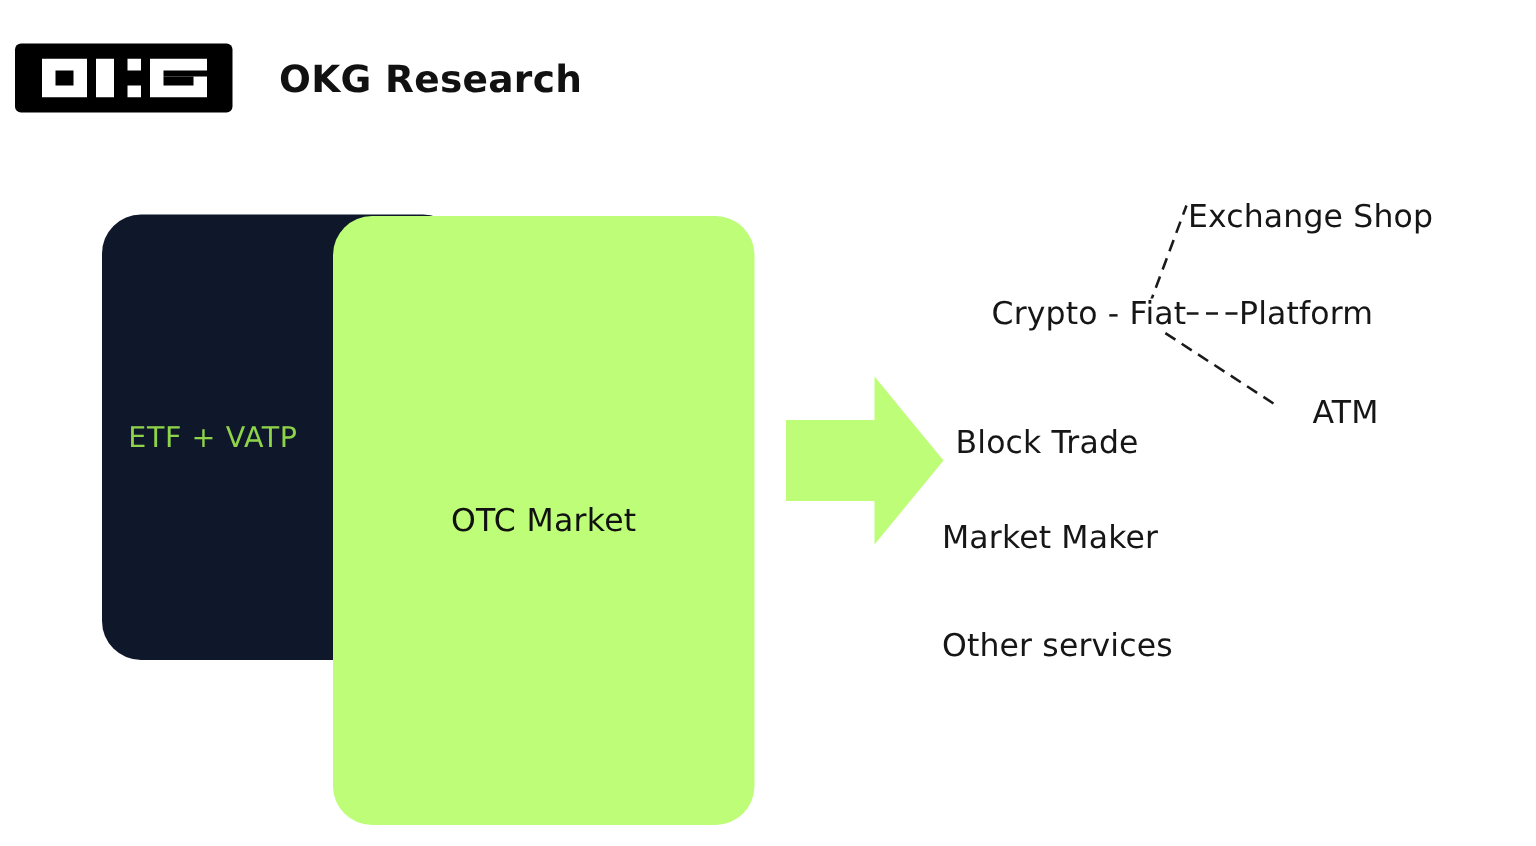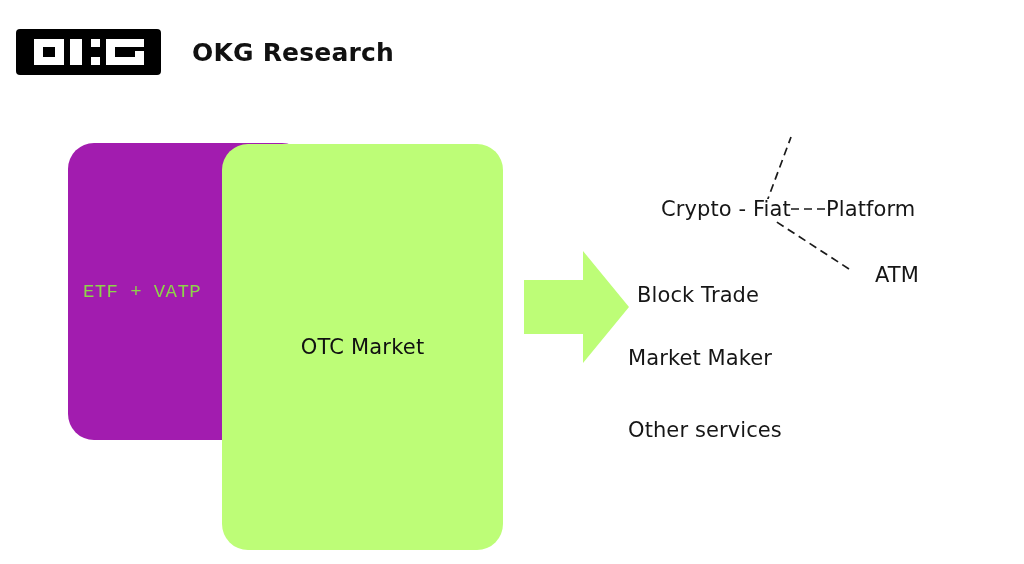--- a/index.html
+++ b/index.html
@@ -21,21 +21,21 @@
     position: absolute;
     inset: 0;
     width: 1024px;
     height: 564px;
     background: #ffffff;
   }
 
   
   #brand {
     position: absolute;
-    left: 16px;
+    left: 10px;
     top: 29px;
     display: flex;
     align-items: center;
     height: 46px;
   }
   #logo-mark {
     width: 145px;
     height: 46px;
     background: #000000;
     border-radius: 4px;
@@ -70,24 +70,23 @@
     align-items: center;
     justify-content: center;
     box-sizing: border-box;
   }
 
   #card-etf {
     left: 68px;
     top: 143px;
     width: 240px;
     height: 297px;
-    background: #a21caf;
+    background: #0f172a;
     border-radius: 26px;
     z-index: 1;
-    font-family: Liberation Mono, monospace;
   }
   #card-etf-label {
     font-size: 19px;
     color: #8ed34a;
     letter-spacing: 0.4px;
     position: relative;
     left: -46px;
     white-space: nowrap;
   }
 
@@ -184,20 +183,21 @@
       <line x1="766" y1="204" x2="791" y2="137" stroke="#1a1a1a" stroke-width="1.7" stroke-dasharray="8 5"></line>
 
       <line x1="825" y1="209" x2="771" y2="209" stroke="#1a1a1a" stroke-width="1.7" stroke-dasharray="8 5"></line>
       <polyline points="776,203 763,209 776,215" fill="none" stroke="#1a1a1a" stroke-width="1.9" stroke-linejoin="miter"></polyline>
 
       <line x1="766" y1="215" x2="849" y2="269" stroke="#1a1a1a" stroke-width="1.7" stroke-dasharray="8 5"></line>
     </svg>
 
     <div class="service-item" style="left:661px; top:199px;">Crypto - Fiat</div>
 
+    <div class="service-item" style="left:792px; top:134px;">Exchange Shop</div>
 
     <div class="service-item" style="left:826px; top:199px;">Platform</div>
 
     <div class="service-item" style="left:848px; top:265px;margin-left:27px;">ATM</div>
 
     <div class="service-item" style="left:637px; top:265px;margin-top:20px;">Block Trade</div>
 
     <div class="service-item" style="left:628px; top:348px;">Market Maker</div>
 
     <div class="service-item" style="left:628px; top:420px;">Other services</div>

